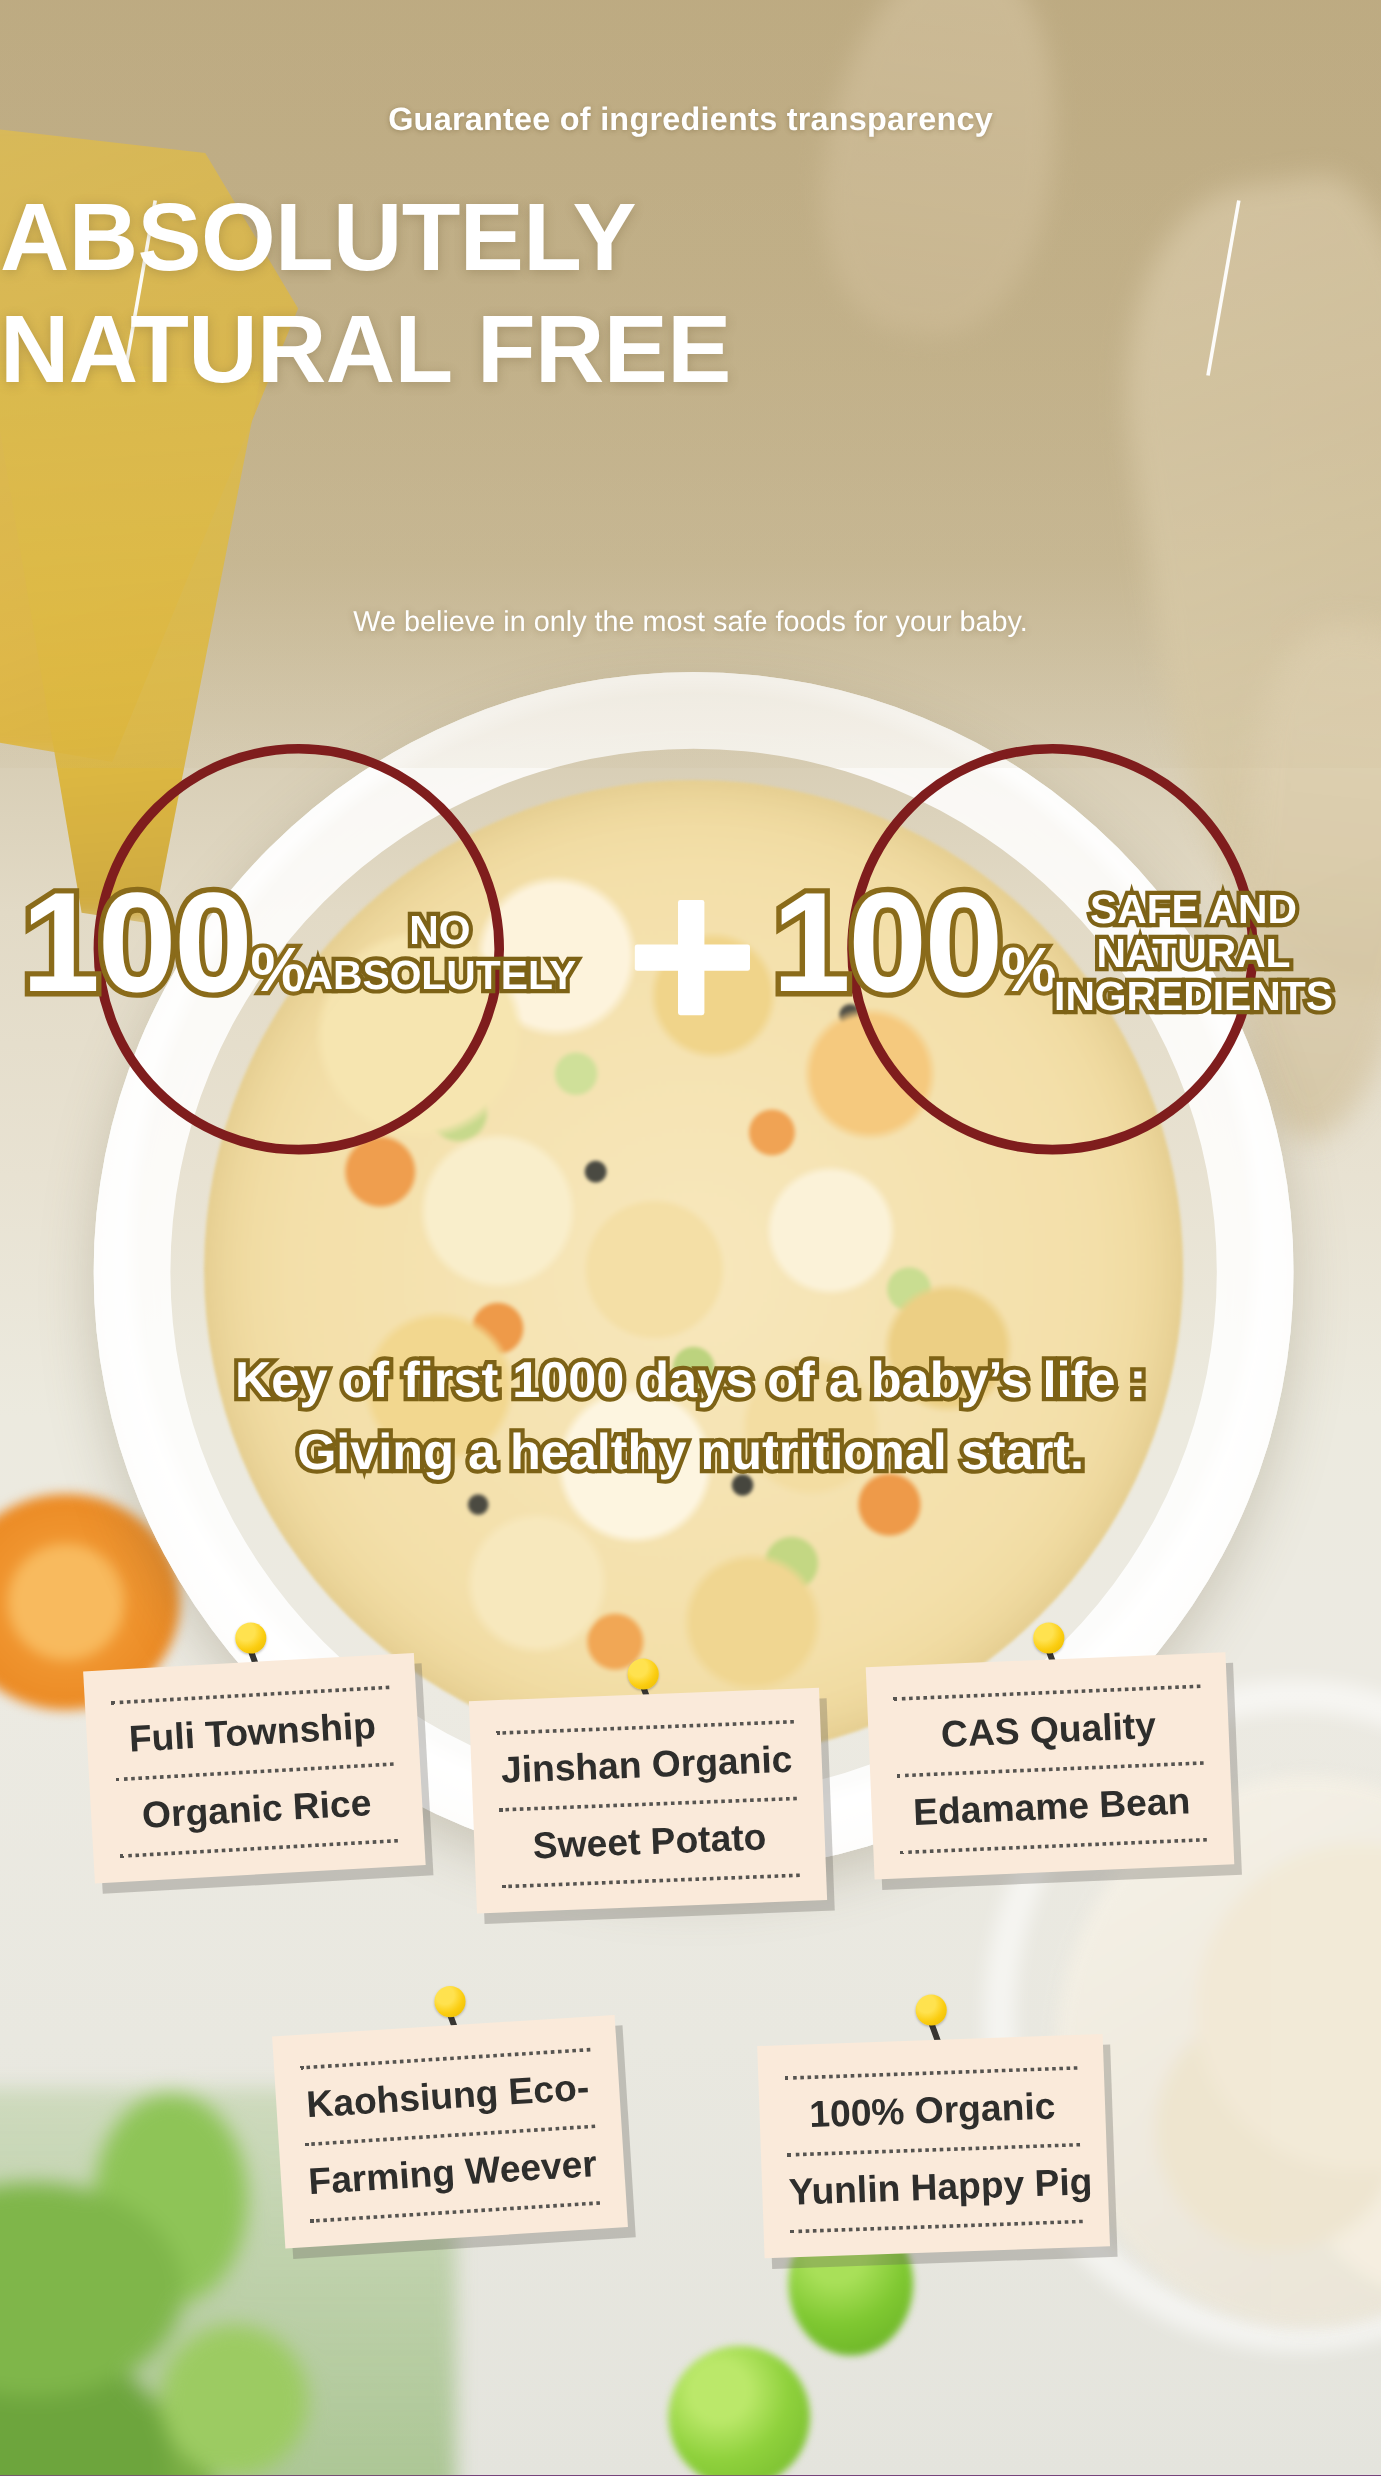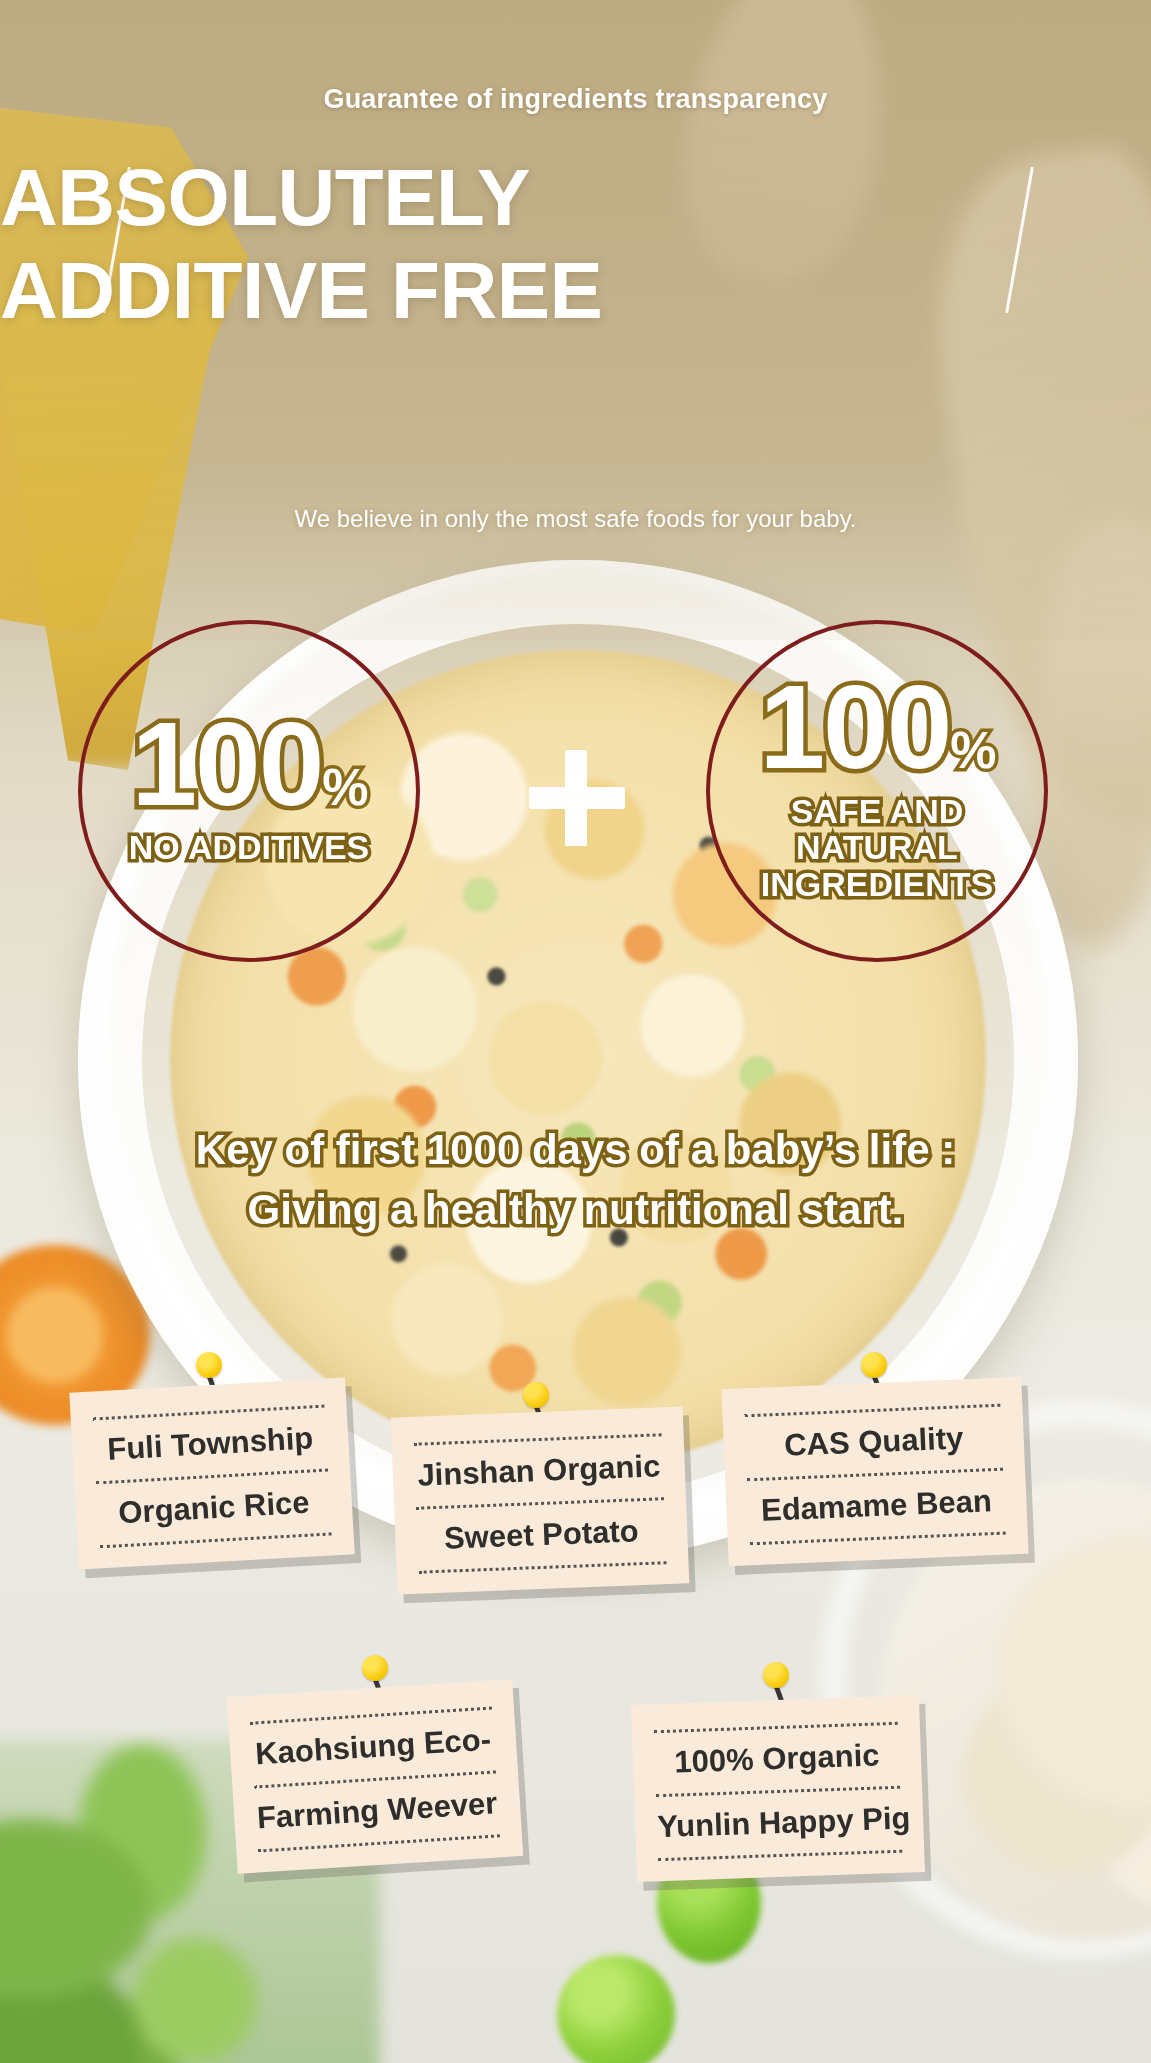--- a/index.html
+++ b/index.html
@@ -184,22 +184,22 @@
     position:absolute; left:0; right:0; top:505px;
     text-align:center; color:#ffffff;
     font-size:24px; font-weight:400;
     text-shadow:0 1px 6px rgba(110,90,50,.40);
   }
 
   
   .circles{ position:absolute; left:0; right:0; top:620px; height:350px; }
   .circle{
     position:absolute; width:342px; height:342px; border-radius:50%;
-    border:4px solid #7f1d1d;
-    display:flex; flex-direction:column; align-items:center; justify-content:center;
+    border:8px solid #7f1d1d;
+    display:flex; flex-direction:row; align-items:center; justify-content:center;
   }
   .circle.c1{ left:78px; top:0; }
   .circle.c2{ left:706px; top:0; }
 
   .big-num{
     font-size:118px; font-weight:800; line-height:.96;
     color:#ffffff;
     -webkit-text-stroke:9px #8a6b1a;
     paint-order:stroke fill;
     letter-spacing:-2px;
@@ -308,30 +308,30 @@
     <div class="bg-wash"></div>
   </div>
 
   <div class="eyebrow">Guarantee of ingredients transparency</div>
 
   <div class="slash left"></div>
   <div class="slash right"></div>
 
   <div class="headline">
     <div>ABSOLUTELY</div>
-    <div>ADDITIVE FREE</div>
+    <div>NATURAL FREE</div>
   </div>
 
   <div class="subline">We believe in only the most safe foods for your baby.</div>
 
   <div class="circles">
 
     <div class="circle c1">
       <div class="big-num"><span>100</span><span class="pct">%</span></div>
-      <div class="circle-label">NO ADDITIVES</div>
+      <div class="circle-label">NO ABSOLUTELY</div>
     </div>
 
     <div class="plus"></div>
 
     <div class="circle c2">
       <div class="big-num"><span>100</span><span class="pct">%</span></div>
       <div class="circle-label">SAFE AND NATURAL
 INGREDIENTS</div>
     </div>
 

